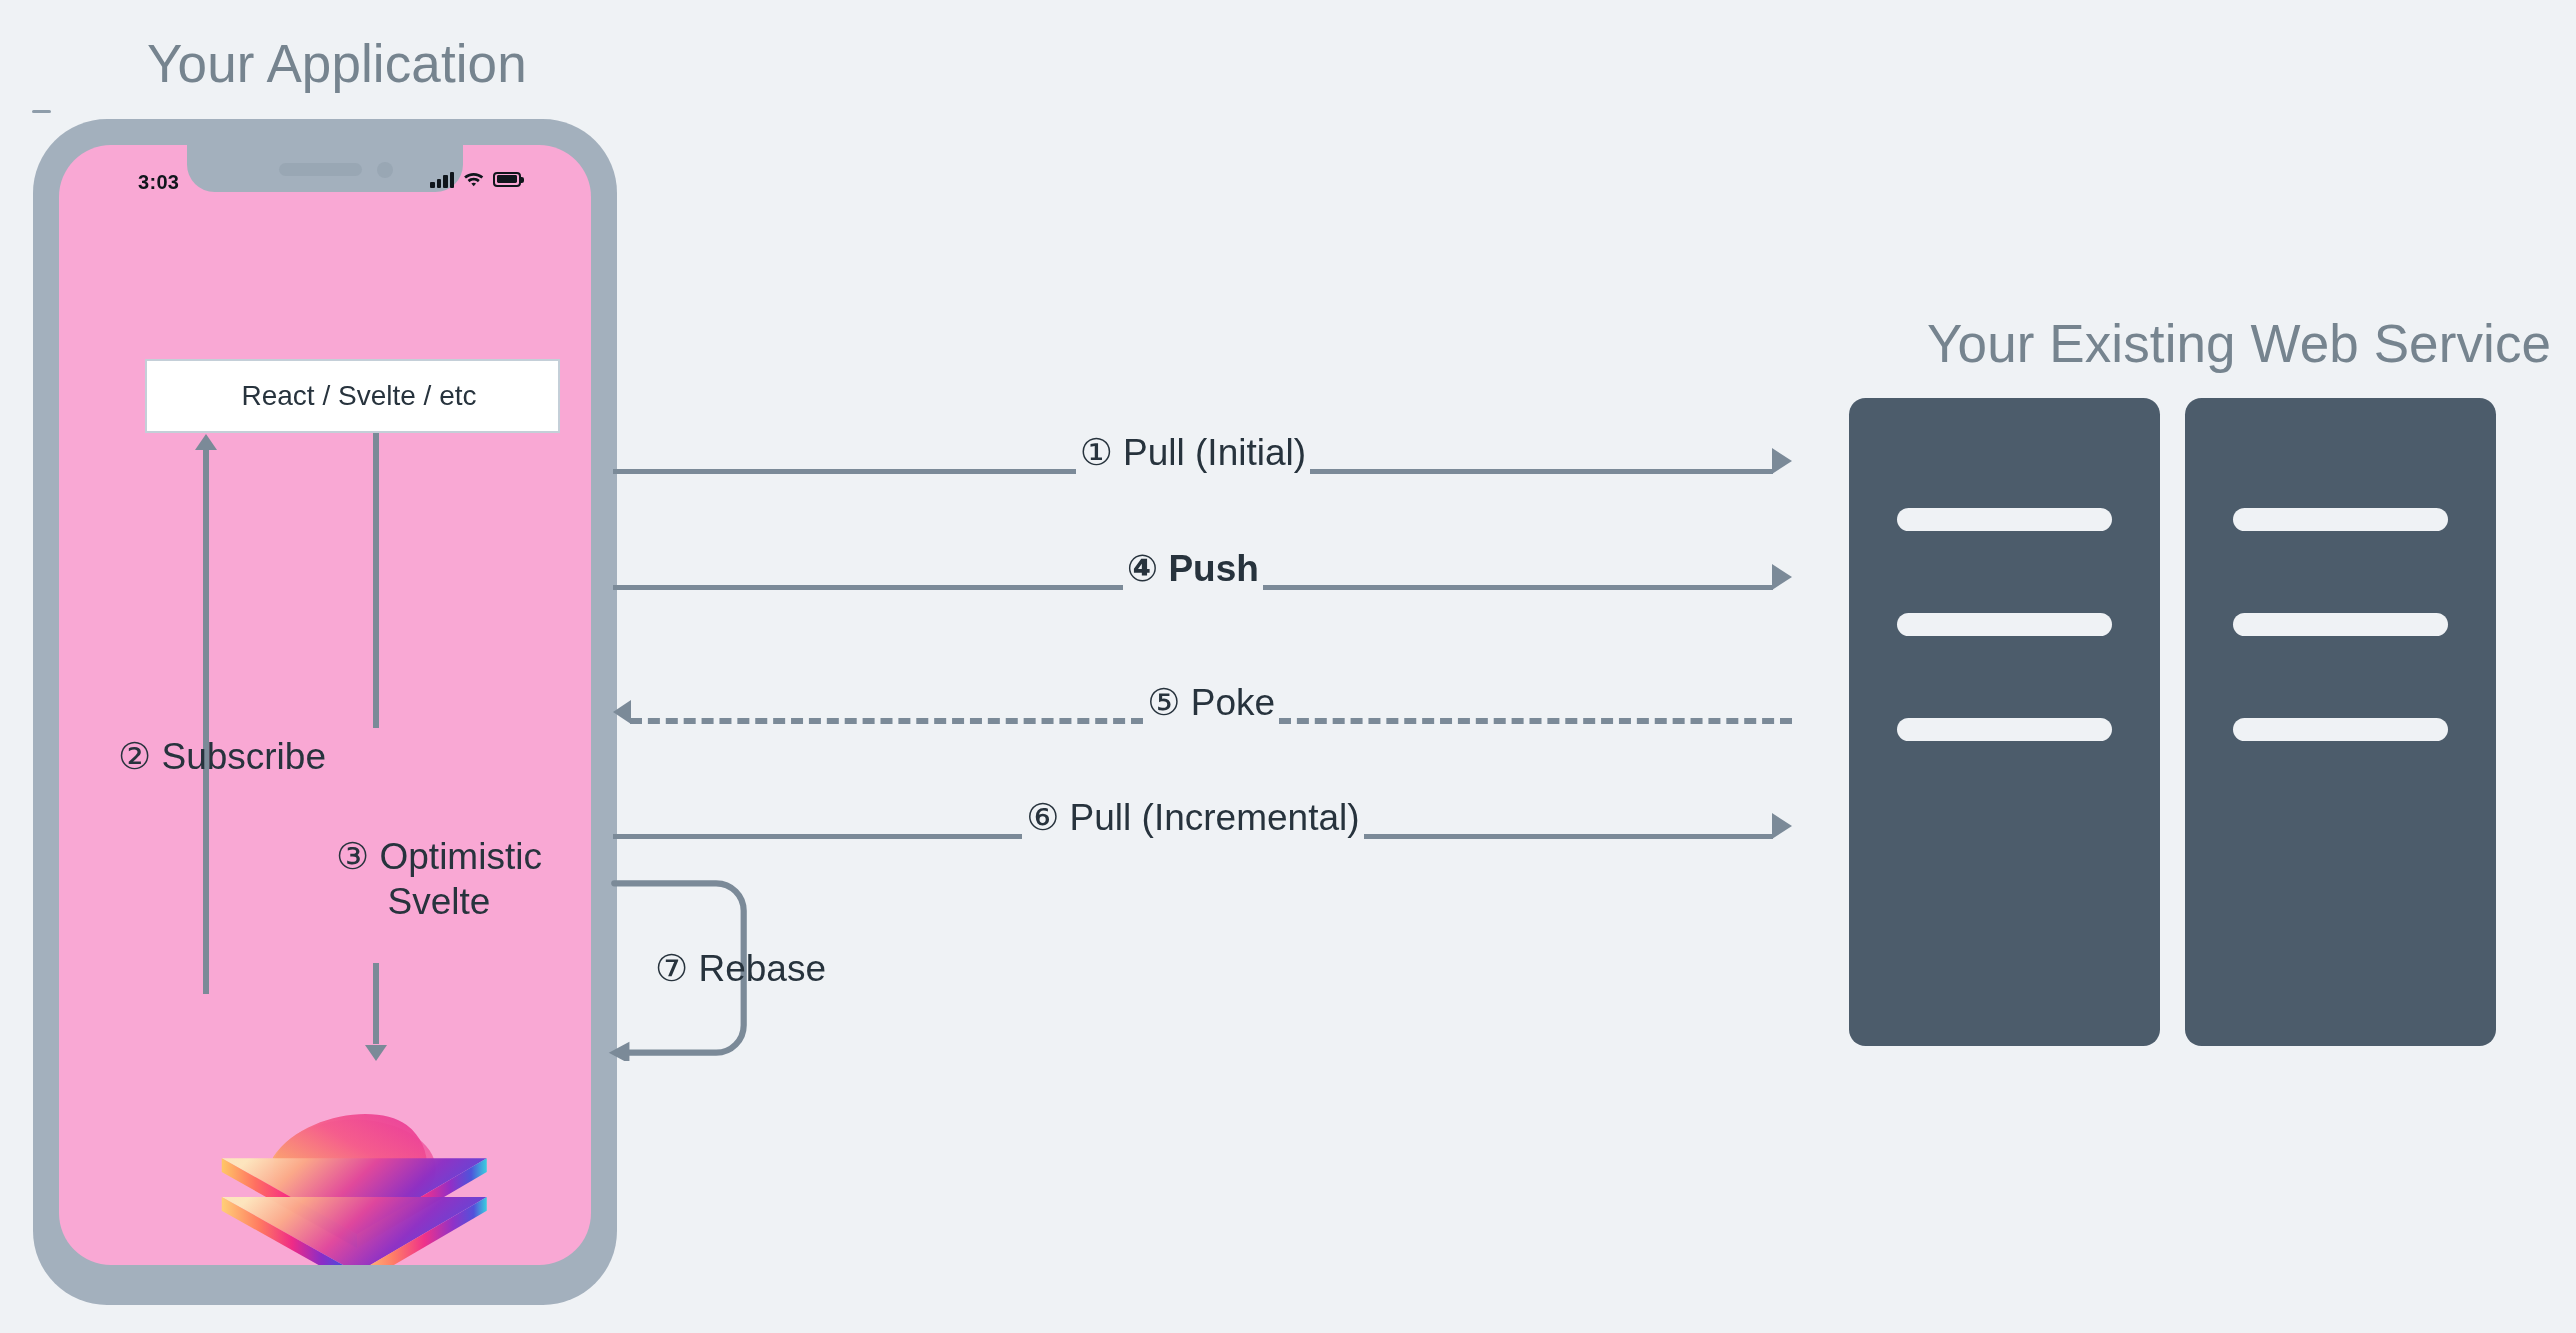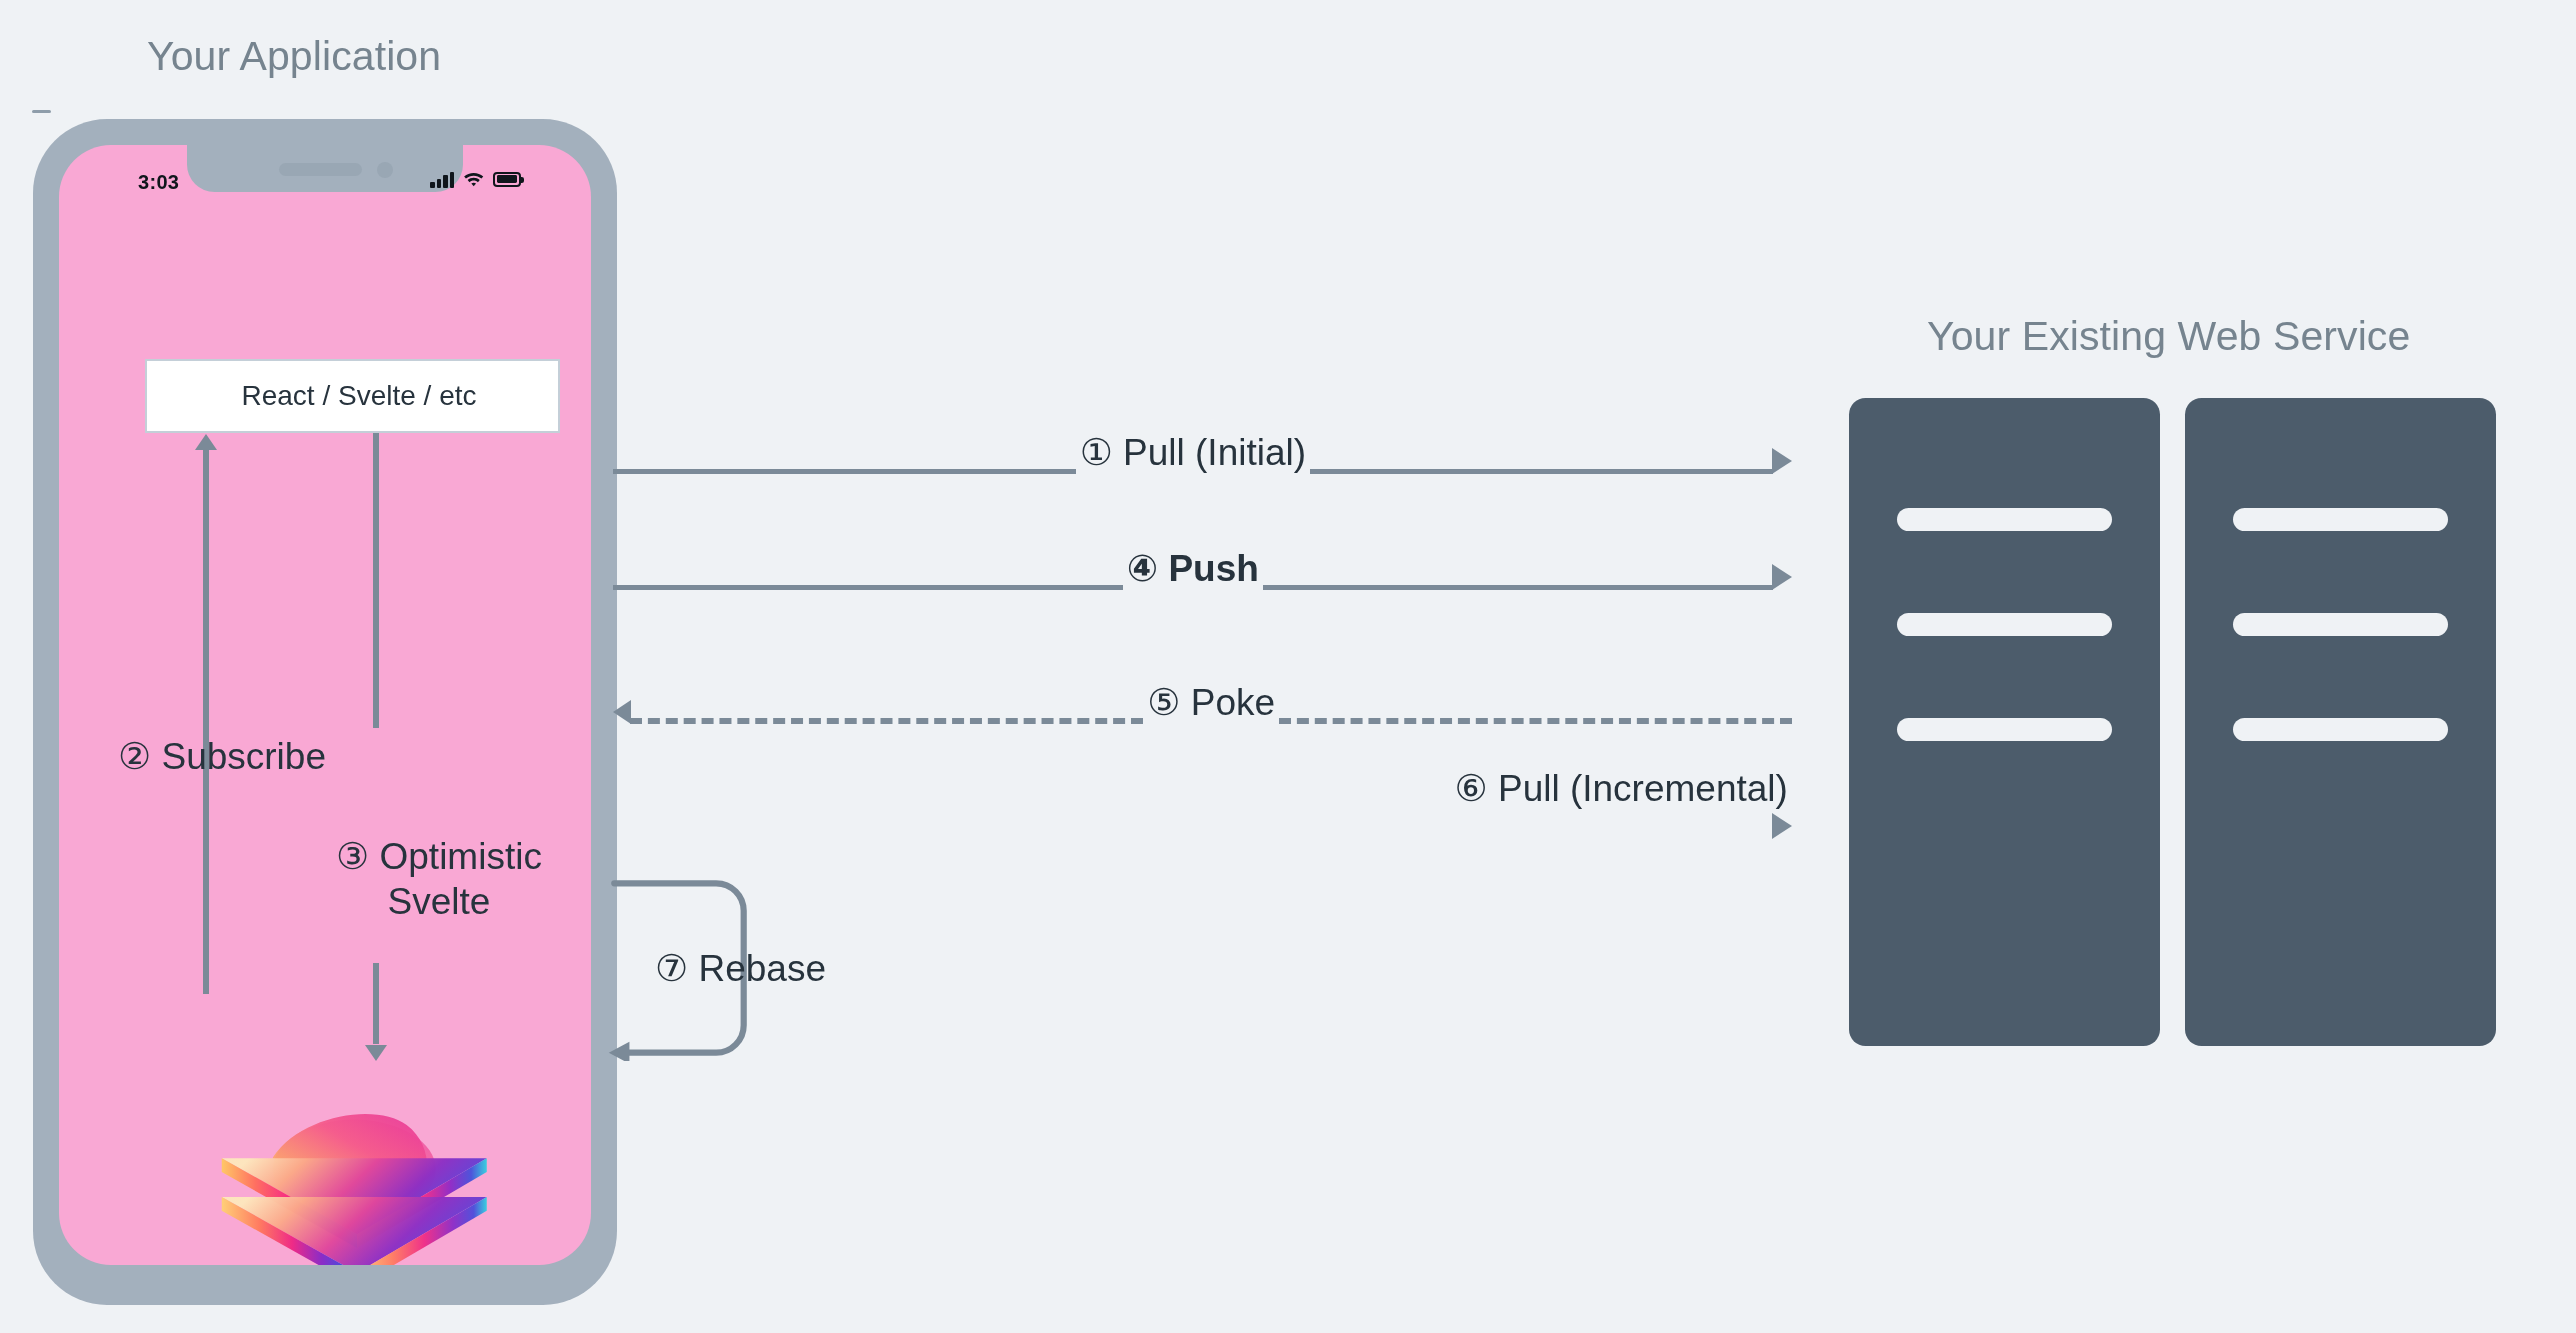--- a/index.html
+++ b/index.html
@@ -15,21 +15,21 @@
     position: relative;
     width: 2576px;
     height: 1334px;
     background: #eff2f5;
   }
 
   
   .section-title {
     position: absolute;
     color: #76848f;
-    font-size: 41px;
+    font-size: 53px;
     font-weight: 400;
     letter-spacing: 0.1px;
     white-space: nowrap;
   }
   #app-title   { left: 147px;  top: 33px; }
   #svc-title   { left: 1895px; top: 313px; margin-left: 32px; }
 
   
   #phone-wrap {
     position: absolute;
@@ -261,21 +261,21 @@
     width: 0; height: 0;
     border-top: 12.4px solid transparent;
     border-bottom: 12.4px solid transparent;
     border-right: 18px solid #7b8a98;
     margin-right: -0.7px;
   }
 
   #flow-pull-initial { top: 398px; }
   #flow-push         { top: 514px; font-weight: bold; }
   #flow-poke         { top: 648px; }
-  #flow-pull-incr    { top: 763px; flex-direction: column; }
+  #flow-pull-incr    { top: 763px; }
 
   
   #rebase-loop {
     position: absolute;
     left: 606px;
     top: 875px;
     width: 179px;
     height: 186px;
   }
   #rebase-label {

